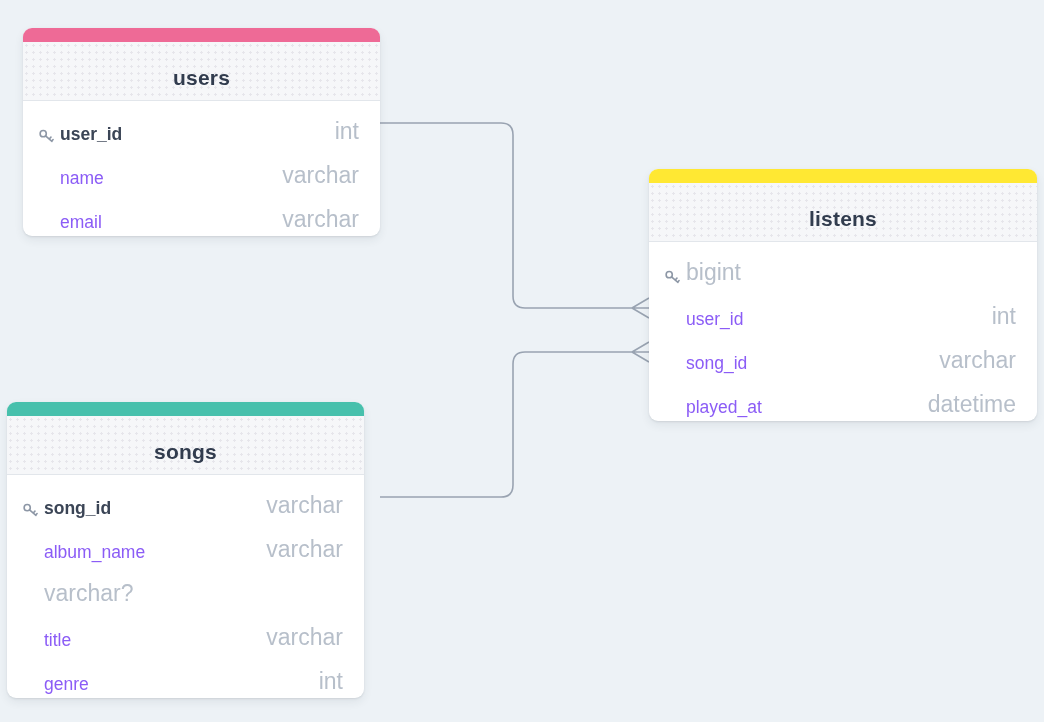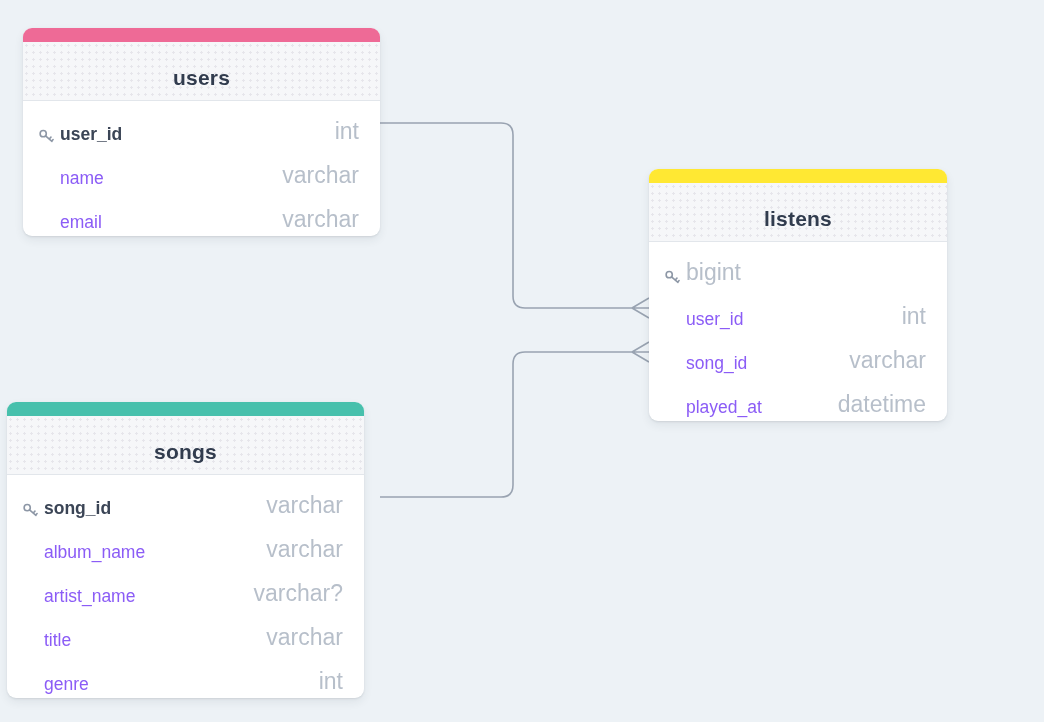--- a/index.html
+++ b/index.html
@@ -113,21 +113,21 @@
         <span class="ftype">varchar</span>
       </div>
       <div class="row">
         <span class="cell-icon"></span>
         <span class="fname">email</span>
         <span class="ftype">varchar</span>
       </div>
     </div>
   </div>
 
-  <div class="table-card" style="left:649px; top:169px; width:298px;">
+  <div class="table-card" style="left:649px; top:169px; width:388px;">
     <div class="accent" style="background-color: rgb(255, 232, 51);"></div>
     <div class="t-header">
       <span class="t-title">listens</span>
     </div>
     <div class="t-rows">
       <div class="row">
         <span class="cell-icon">
           <svg width="17" height="17" viewBox="0 0 16 16" fill="none">
             <circle cx="4.9" cy="5.3" r="2.9" stroke="#8d97a6" stroke-width="1.5"></circle>
             <path d="M7.1 7.4 L13.1 12.6 M10.6 10.4 L12.2 8.6 M12.9 12.4 L14.2 10.9" stroke="#8d97a6" stroke-width="1.5" stroke-linecap="round"></path>
@@ -169,21 +169,20 @@
         <span class="fname pk">song_id</span>
         <span class="ftype">varchar</span>
       </div>
       <div class="row">
         <span class="cell-icon"></span>
         <span class="fname">album_name</span>
         <span class="ftype">varchar</span>
       </div>
       <div class="row">
         <span class="cell-icon"></span>
-        <span class="fname">artist_name</span>
         <span class="ftype">varchar?</span>
       </div>
       <div class="row">
         <span class="cell-icon"></span>
         <span class="fname">title</span>
         <span class="ftype">varchar</span>
       </div>
       <div class="row">
         <span class="cell-icon"></span>
         <span class="fname">genre</span>

